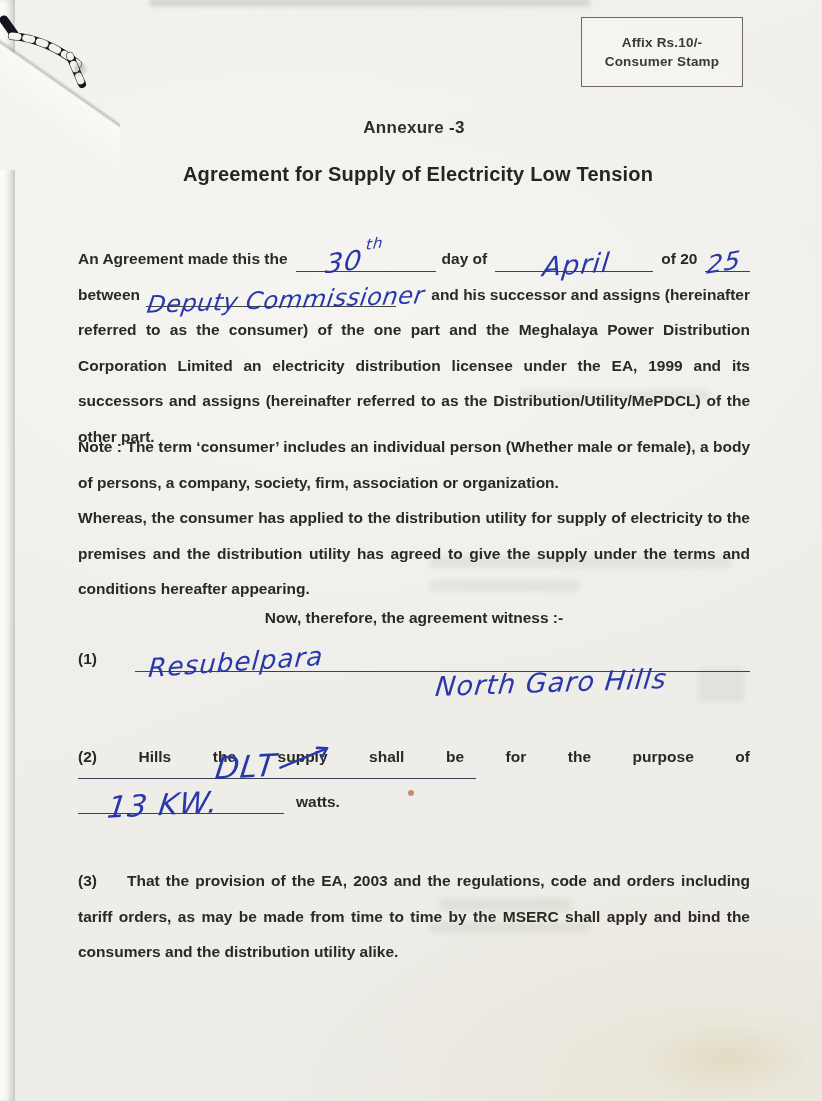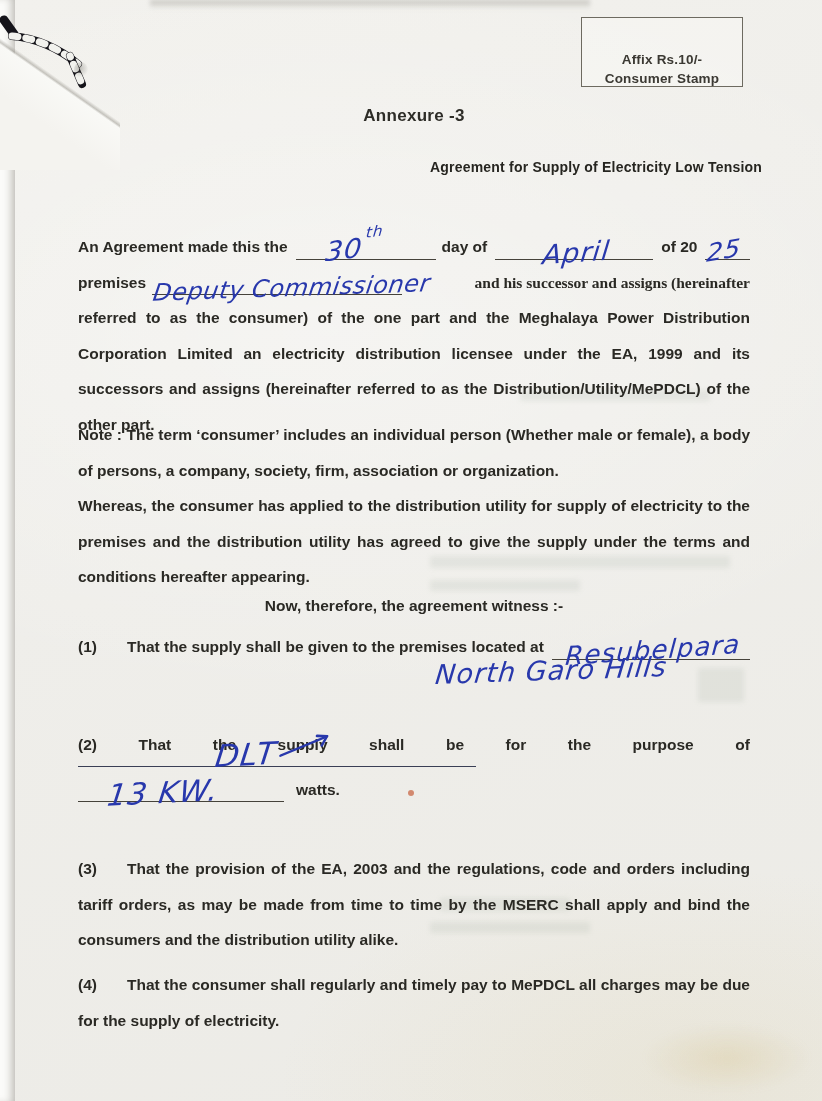--- a/index.html
+++ b/index.html
@@ -36,35 +36,35 @@
   .ghost.g1{left:520px;top:390px;width:190px;height:11px;}
   .ghost.g2{left:430px;top:556px;width:300px;height:12px;}
   .ghost.g3{left:430px;top:580px;width:150px;height:11px;}
   .ghost.g4{left:440px;top:898px;width:130px;height:13px;}
   .ghost.g5{left:430px;top:922px;width:160px;height:11px;}
   .ghost.g6{left:698px;top:668px;width:46px;height:34px;}
 
   
   .stamp-box{position:absolute;left:581px;top:17px;width:160px;height:68px;
     border:1.6px solid #6d6a60;background:rgba(252,252,250,0.35);
-    display:flex;flex-direction:column;align-items:center;justify-content:flex-end;gap:4px;}
+    display:flex;flex-direction:column;align-items:center;justify-content:center;gap:4px;}
   .stamp-box div{font-size:13.5px;font-weight:700;color:#3b3933;letter-spacing:0.2px;}
 
   
-  .doc{position:absolute;left:78px;top:0;width:672px;height:894px;
+  .doc{position:absolute;left:78px;top:12px;width:672px;height:894px;
     color:#2a2924;font-weight:700;font-size:15.5px;}
   .doc .abs{position:absolute;left:0;width:100%;}
   h1.annx{margin:0;font-size:17px;font-weight:700;text-align:center;color:#2e2d28;letter-spacing:0.3px;}
-  h2.ttl{margin:12px;font-size:14px;font-weight:700;text-align:right;color:#262520;letter-spacing:0.2px;}
+  h2.ttl{margin:4px;font-size:20px;font-weight:700;text-align:center;color:#262520;letter-spacing:0.2px;}
   .just{text-align:justify;line-height:35.5px;}
   .fline{display:flex;align-items:baseline;line-height:35.5px;}
   .blank{display:inline-block;position:relative;height:3px;
     border-bottom:1.9px solid #45423a;align-self:flex-end;margin-bottom:5px;}
   .num-gap{display:inline-block;width:30px;}
-  .tail-right{margin-left:auto;font-family:Liberation Serif, serif;}
+  .tail-right{margin-left:auto;}
 
   
   .hw{position:absolute;font-family:"DejaVu Sans", sans-serif;font-style:italic;font-weight:400;
       color:#2838ac;white-space:nowrap;letter-spacing:1px;line-height:1;}
   .hw-day{font-size:27px;left:30px;bottom:-3px;transform:skewX(-12deg) rotate(-7deg);}
   .hw-day sup{font-size:15px;position:relative;top:-9px;left:2px;}
   .hw-month{font-size:27px;left:48px;bottom:-7px;transform:skewX(-10deg) rotate(-4deg);}
   .hw-year{font-size:25px;left:2px;bottom:-4px;transform:skewX(-14deg) rotate(-10deg);}
   .hw-party{font-size:24px;left:2px;bottom:-6px;transform:skewX(-10deg) rotate(-2deg);letter-spacing:0.5px;}
   .hw-premises{font-size:26px;left:14px;bottom:-4px;transform:skewX(-8deg) rotate(-4deg);}
@@ -126,53 +126,52 @@
         <span>day of</span>
         <span class="blank" style="width:158px;flex:0 0 auto;margin:0 8px 5px 8px;">
           <span class="hw hw-month">April</span>
         </span>
         <span>of 20</span>
         <span class="blank" style="flex:1;margin:0 0 5px 8px;">
           <span class="hw hw-year">25</span>
         </span>
       </div>
       <div class="fline">
-        <span>premises</span>
+        <span>between</span>
         <span class="blank" style="width:250px;flex:0 0 auto;margin:0 0 5px 6px;">
           <span class="hw hw-party">Deputy Commissioner</span>
         </span>
         <span class="tail-right">and his successor and assigns (hereinafter</span>
       </div>
       <div class="just">referred to as the consumer) of the one part and the Meghalaya Power Distribution Corporation Limited an electricity distribution licensee under the EA, 1999 and its successors and assigns (hereinafter referred to as the Distribution/Utility/MePDCL) of the other part.</div>
     </div>
 
     <div class="abs just" style="top:417px;">Note : The term ‘consumer’ includes an individual person (Whether male or female), a body of persons, a company, society, firm, association or organization.</div>
 
     <div class="abs just" style="top:488px;">Whereas, the consumer has applied to the distribution utility for supply of electricity to the premises and the distribution utility has agreed to give the supply under the terms and conditions hereafter appearing.</div>
 
     <div class="abs" style="top:588px;line-height:35.5px;text-align:center;">Now, therefore, the agreement witness :-</div>
 
     <div class="abs" style="top:629px;">
       <div class="fline">
         <span>(1)</span>
         <span class="num-gap"></span>
-        <span>That the supply shall be given to the premises located at</span>
         <span class="blank" style="flex:1;margin:0 0 5px 8px;">
           <span class="hw hw-premises">Resubelpara</span>
         </span>
       </div>
       <div class="fline" style="position:relative;">
         <span class="hw hw-district">North Garo Hills</span>
       </div>
     </div>
 
     <div class="abs" style="top:727px;">
       <div class="item2-spread">
         <span>(2)</span>
-        <span>That</span>
+        <span>Hills</span>
         <span>the</span>
         <span>supply</span>
         <span>shall</span>
         <span>be</span>
         <span>for</span>
         <span>the</span>
         <span>purpose</span>
         <span>of</span>
       </div>
       <div class="i2l2">
@@ -188,18 +187,15 @@
           <span class="hw hw-load">13 KW.</span>
         </span>
         <span>watts.</span>
       </div>
     </div>
 
     <div class="abs just" style="top:851px;">
       <span>(3)</span><span class="num-gap"></span><span>That the provision of the EA, 2003 and the regulations, code and orders including tariff orders, as may be made from time to time by the MSERC shall apply and bind the consumers and the distribution utility alike.</span>
     </div>
 
-    <div class="abs just" style="top:967px;">
-      <span>(4)</span><span class="num-gap"></span><span>That the consumer shall regularly and timely pay to MePDCL all charges may be due for the supply of electricity.</span>
-    </div>
 
   </div>
 </div>
 
 </body></html>

